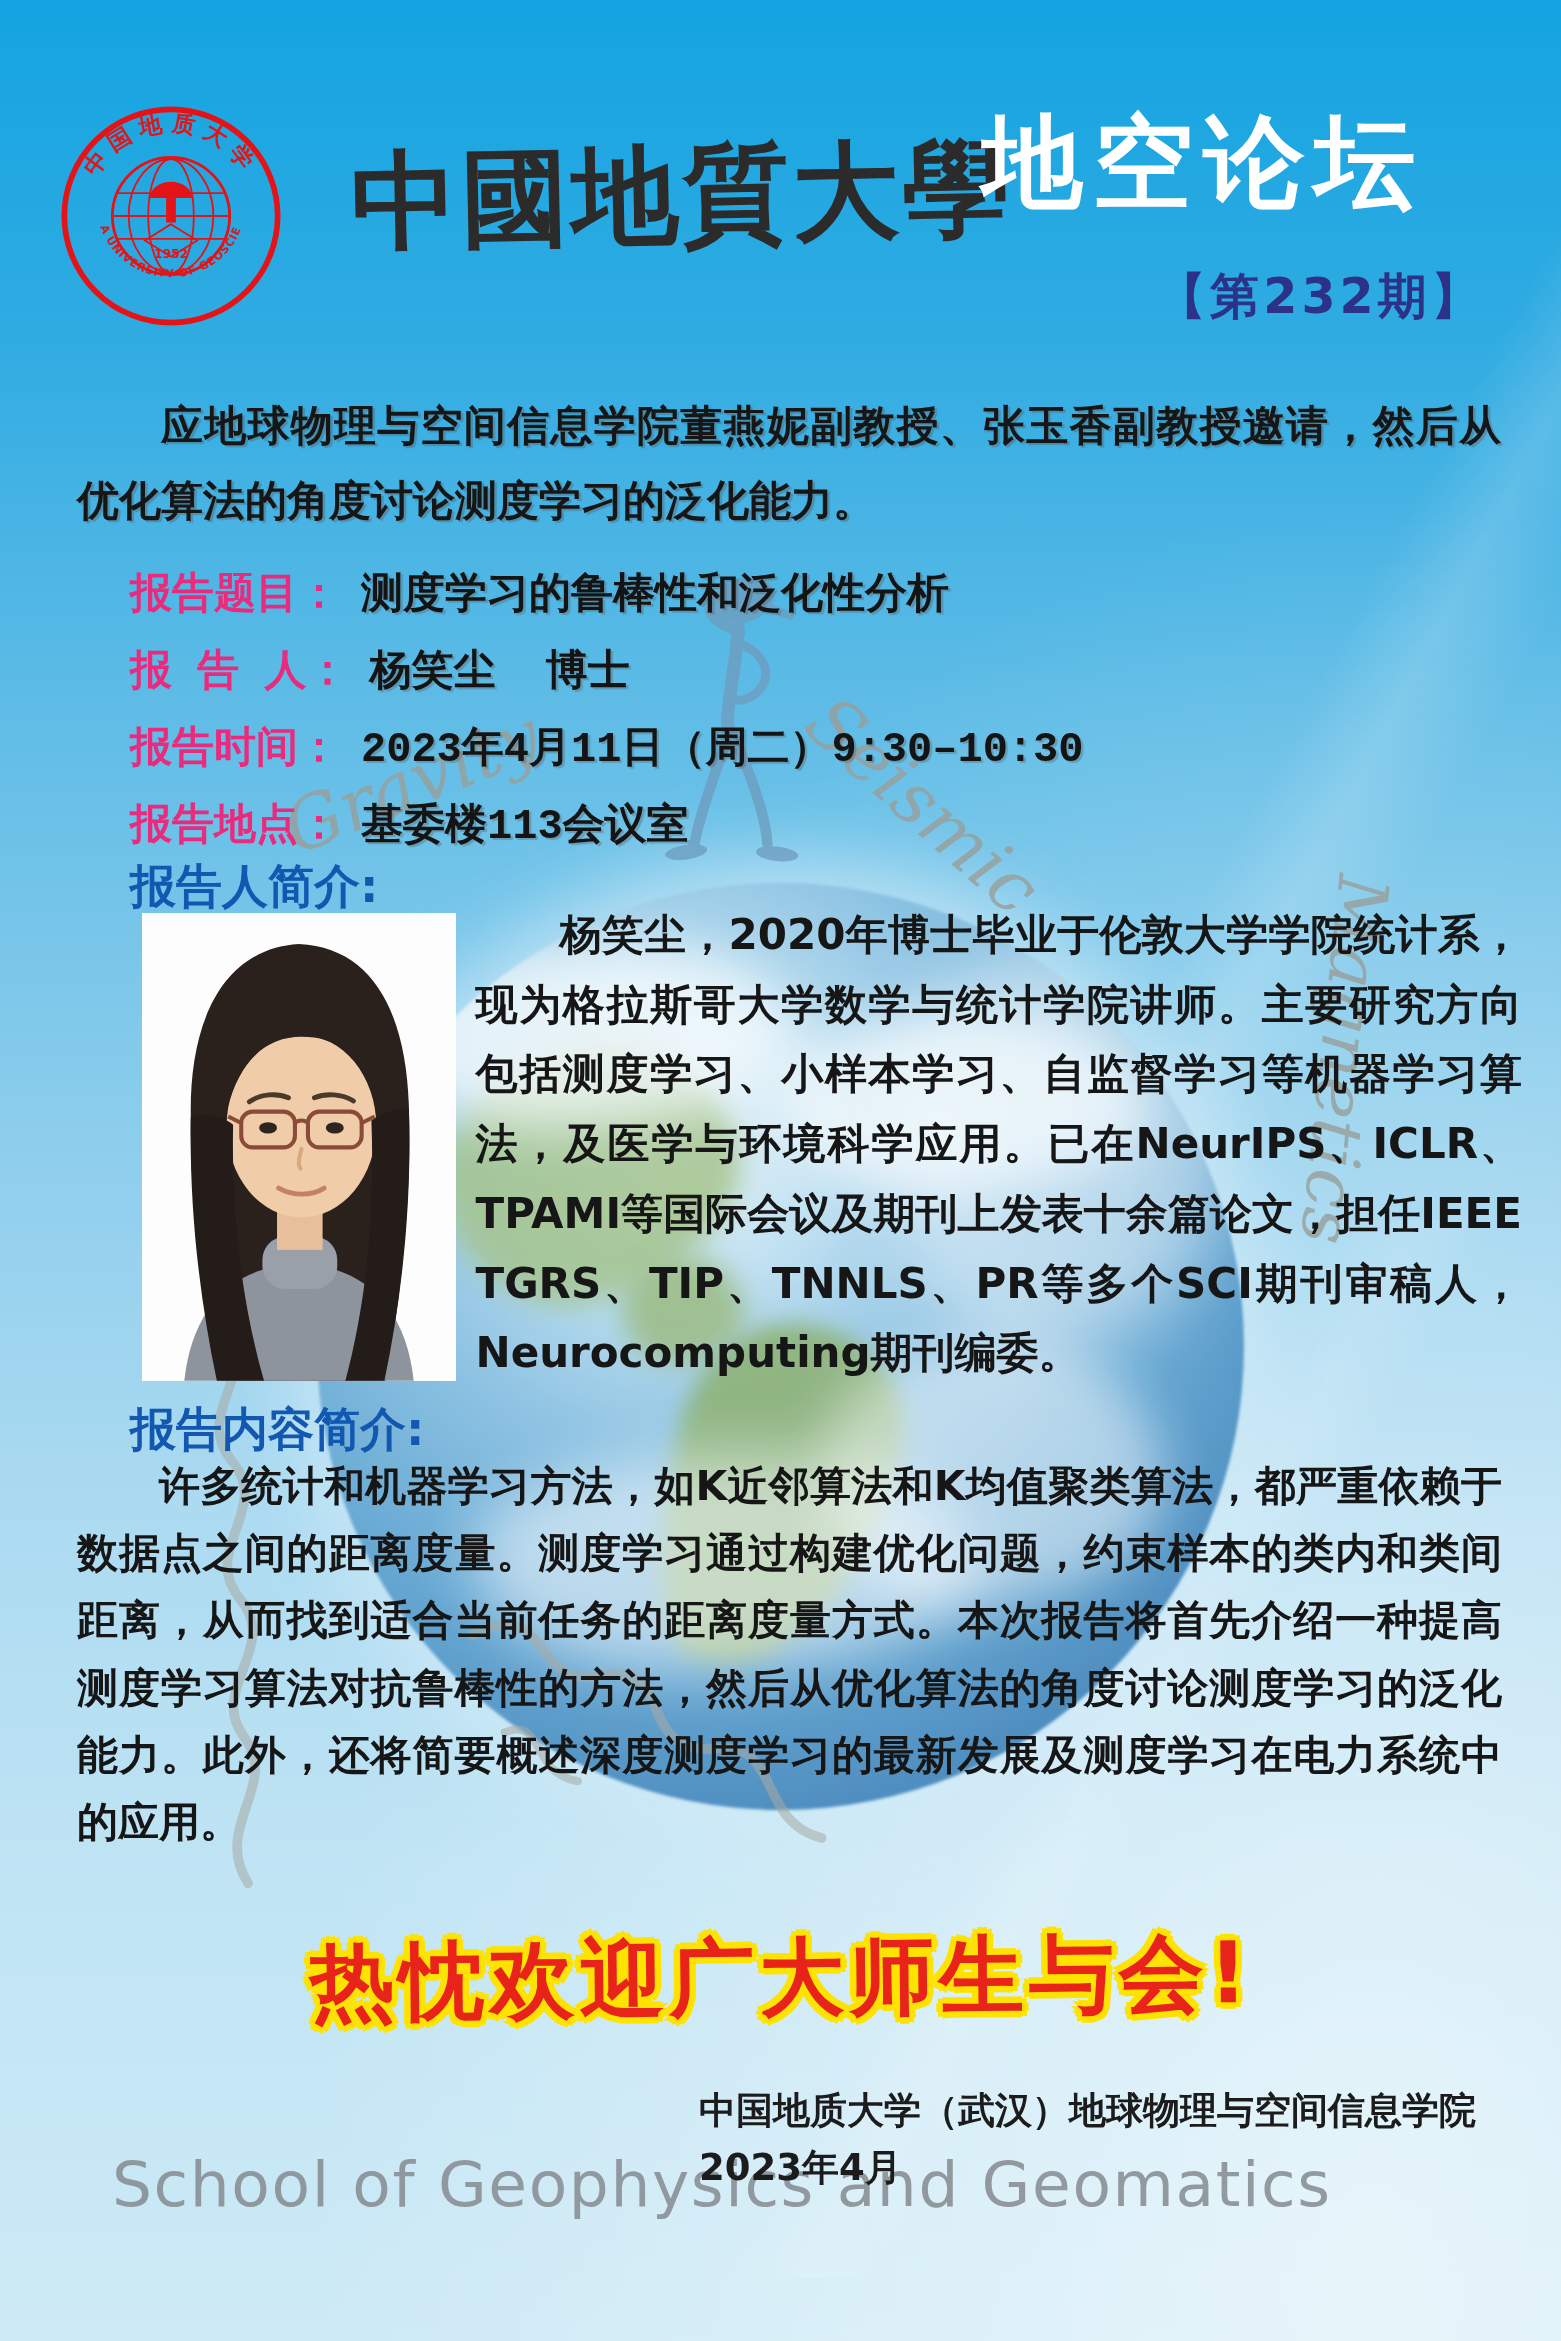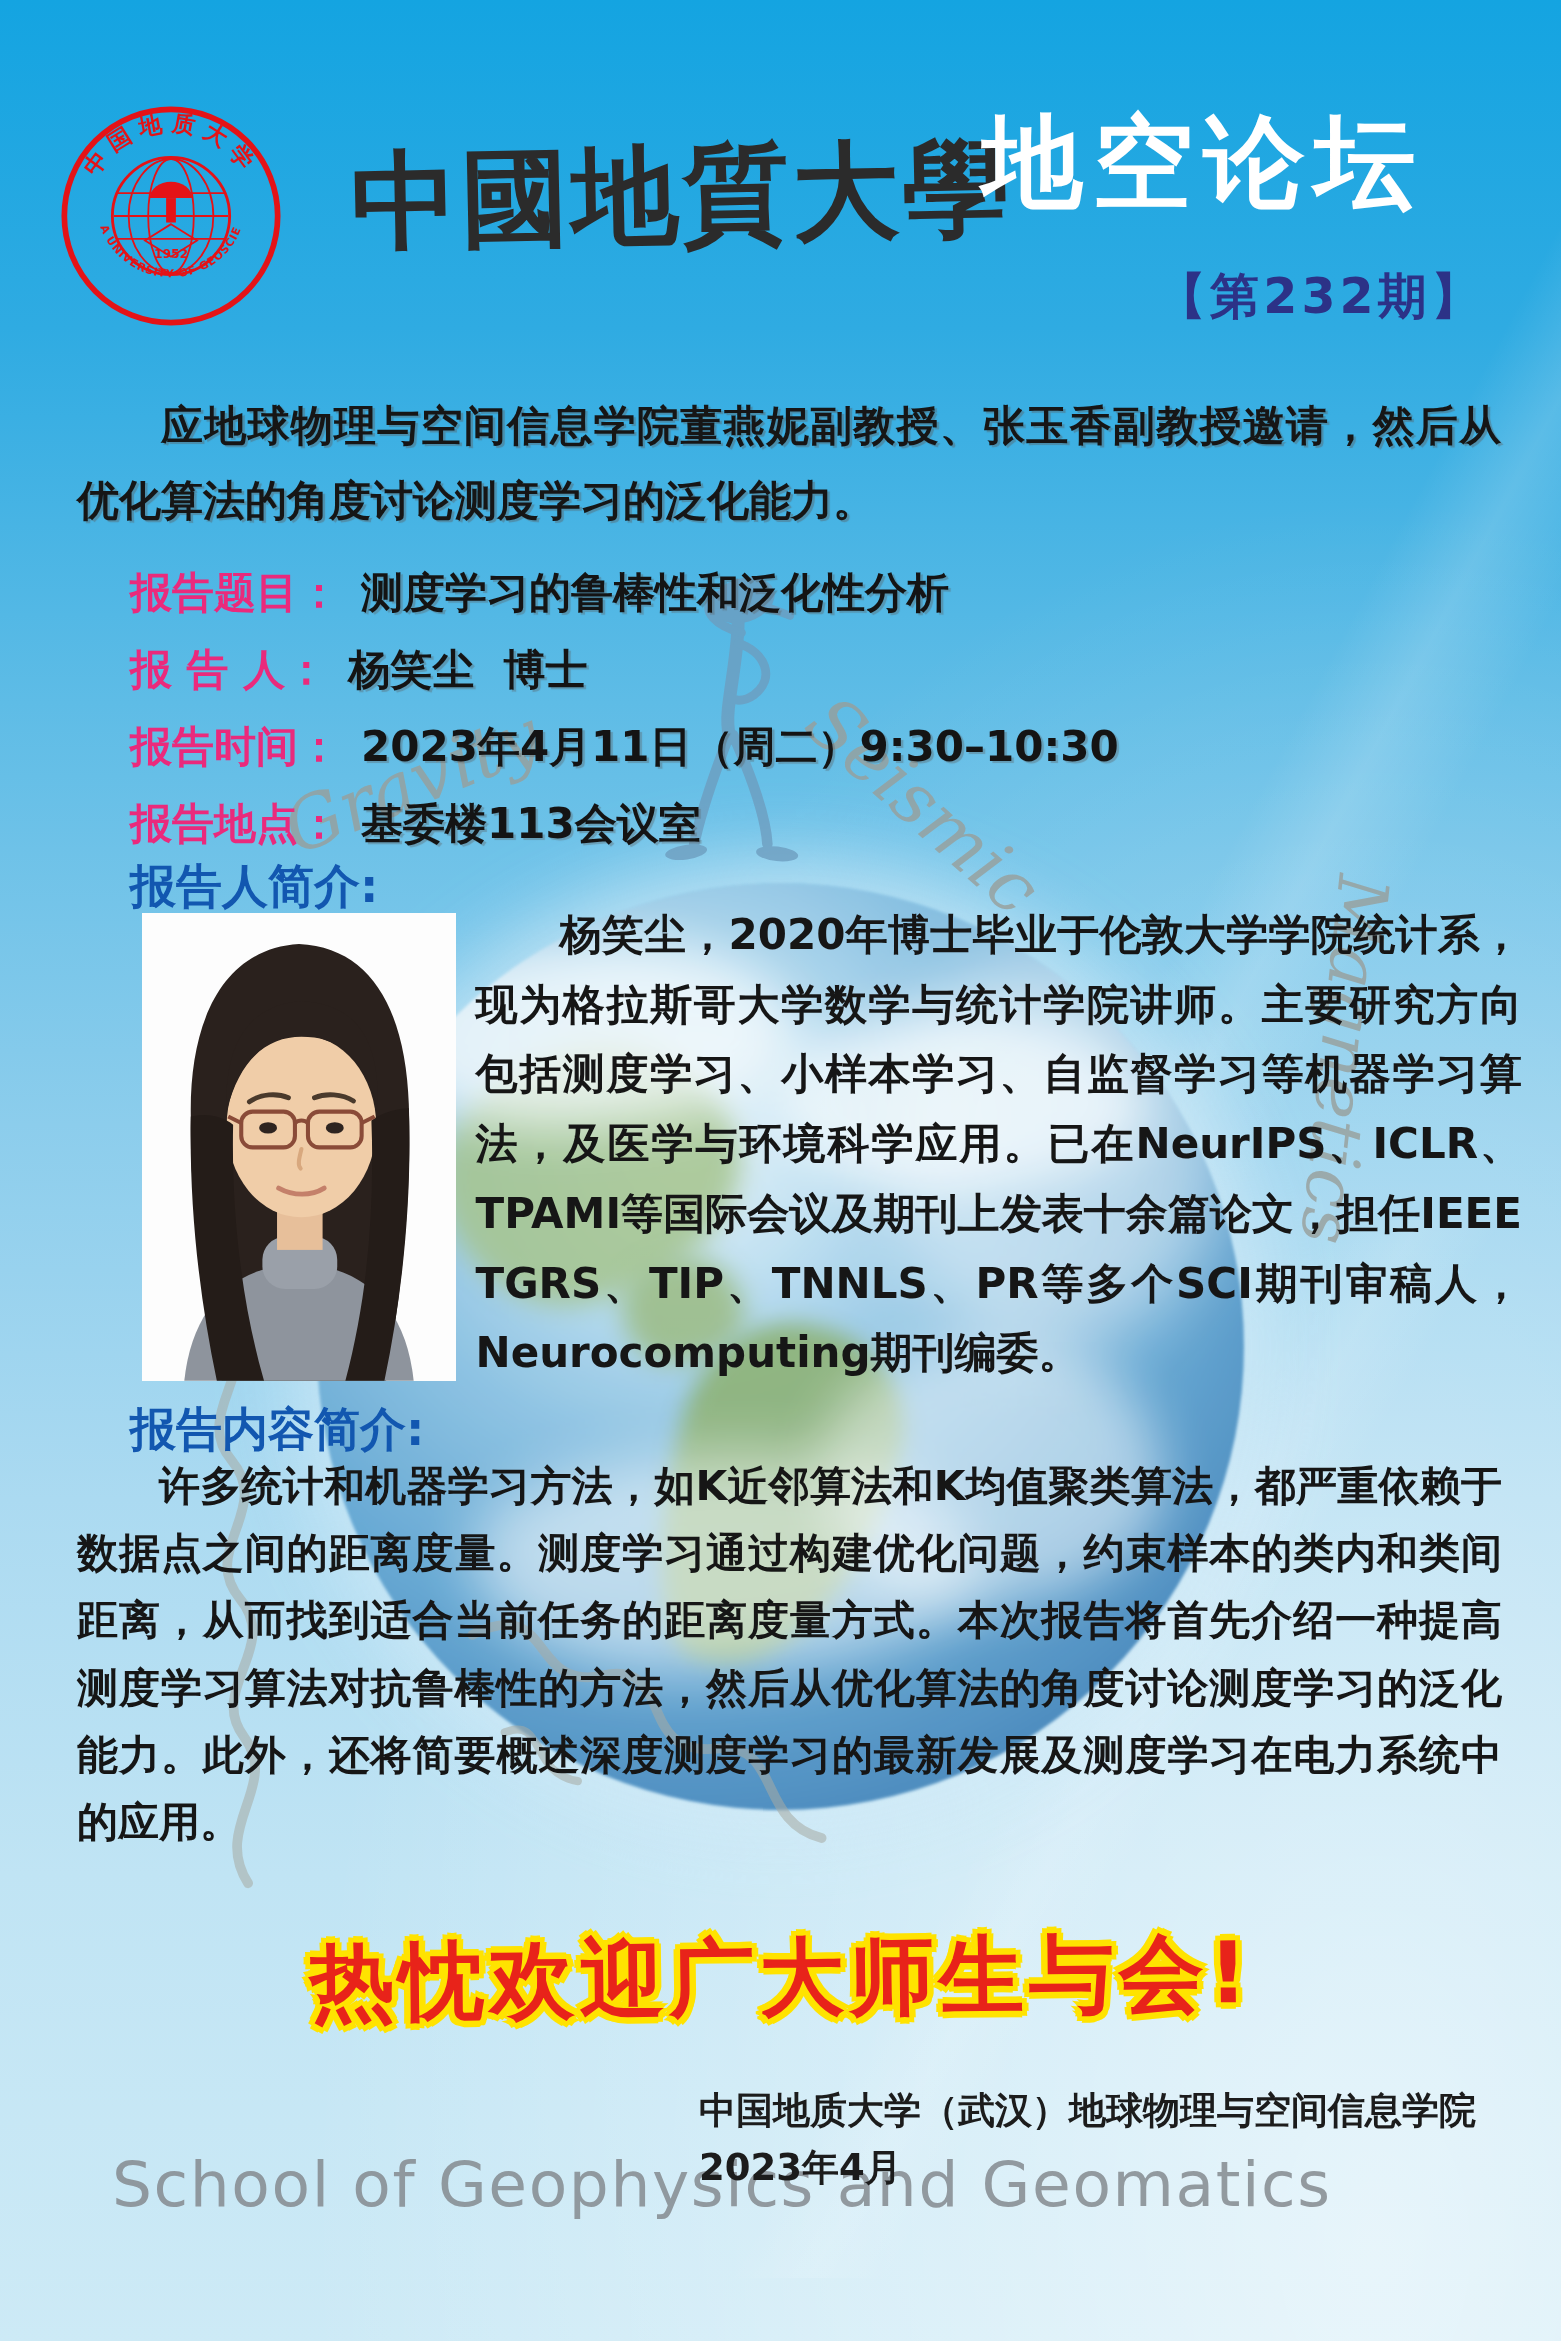--- a/index.html
+++ b/index.html
@@ -46,21 +46,21 @@
     color:#2b2b2b;font-family:"DejaVu Serif","Liberation Serif",serif;transform:rotate(-1.2deg);letter-spacing:3.3px;}
   .forum-title{position:absolute;right:137px;top:96px;z-index:5;font-size:101px;font-weight:800;
     color:#ffffff;letter-spacing:9.8px;}
   .issue{position:absolute;right:78px;top:264px;z-index:5;font-size:49px;font-weight:800;
     color:#2c3287;letter-spacing:4.1px;}
   
   .intro{position:absolute;left:77px;top:389px;width:1424px;z-index:5;font-size:42px;font-weight:700;
     color:#161616;line-height:1.78;text-align:justify;text-indent:2em;
     text-shadow:2.4px 2.4px 0.8px rgba(90,90,90,.4);}
   .details{position:absolute;left:130px;top:565px;z-index:5;}
-  .drow{display:flex;align-items:flex-end;margin-bottom:21px;white-space:pre-wrap;}
+  .drow{display:flex;align-items:flex-end;margin-bottom:21px;white-space:pre-wrap;font-family:Liberation Mono, monospace;}
   .dlabel{font-size:42px;font-weight:800;color:#ea2a7c;flex:0 0 auto;margin-right:21px;}
   .dvalue{font-size:42px;font-weight:700;color:#141414;text-shadow:2.4px 2.4px 0.8px rgba(90,90,90,.35);}
   .sec-heading{position:absolute;z-index:5;font-size:46px;font-weight:800;color:#1257b0;}
   .h-speaker{left:130px;top:856px;}
   .h-abstract{left:130px;top:1399px;}
   .bio{position:absolute;left:122px;top:900px;width:1380px;z-index:5;font-size:42px;font-weight:700;
     color:#161616;line-height:1.66;text-align:justify;text-indent:2em;margin-left:20px;}
   .photo{float:left;width:314px;height:468px;margin:13px 19.5px 6.5px 0;background:#fdfdfd;}
   .photo svg{display:block;}
   .abstract-text{position:absolute;left:77px;top:1453px;width:1425px;z-index:5;font-size:41px;font-weight:700;

